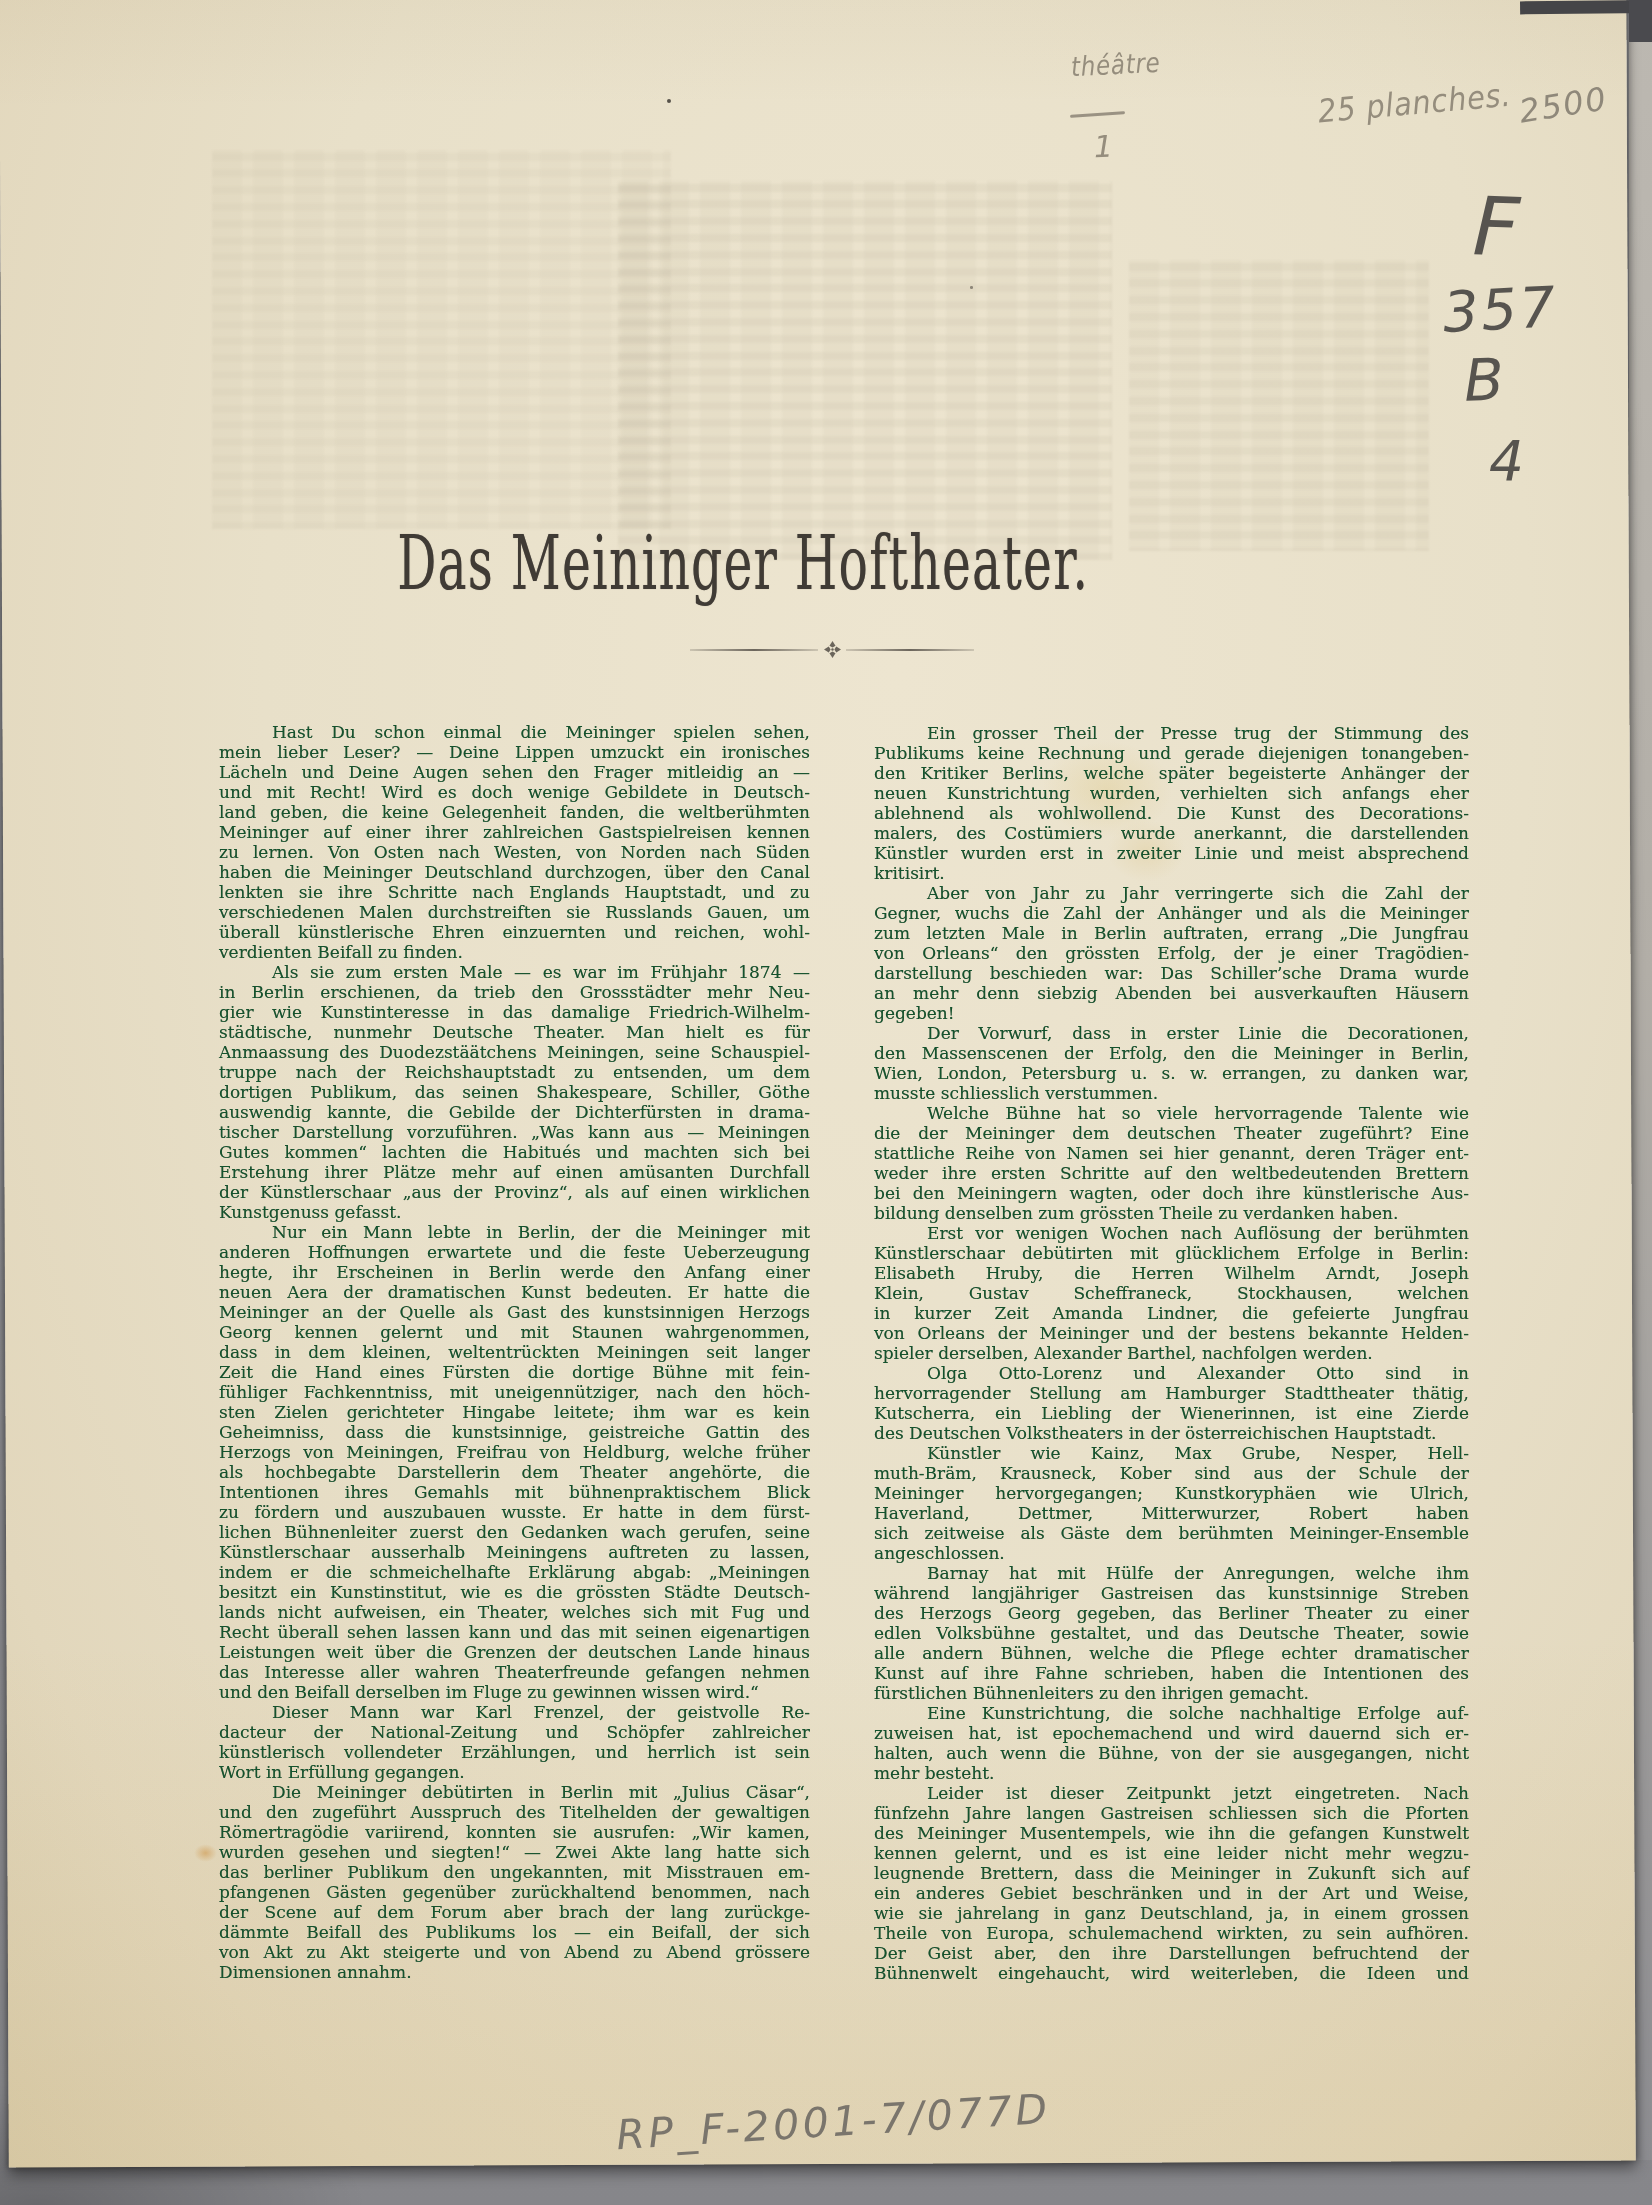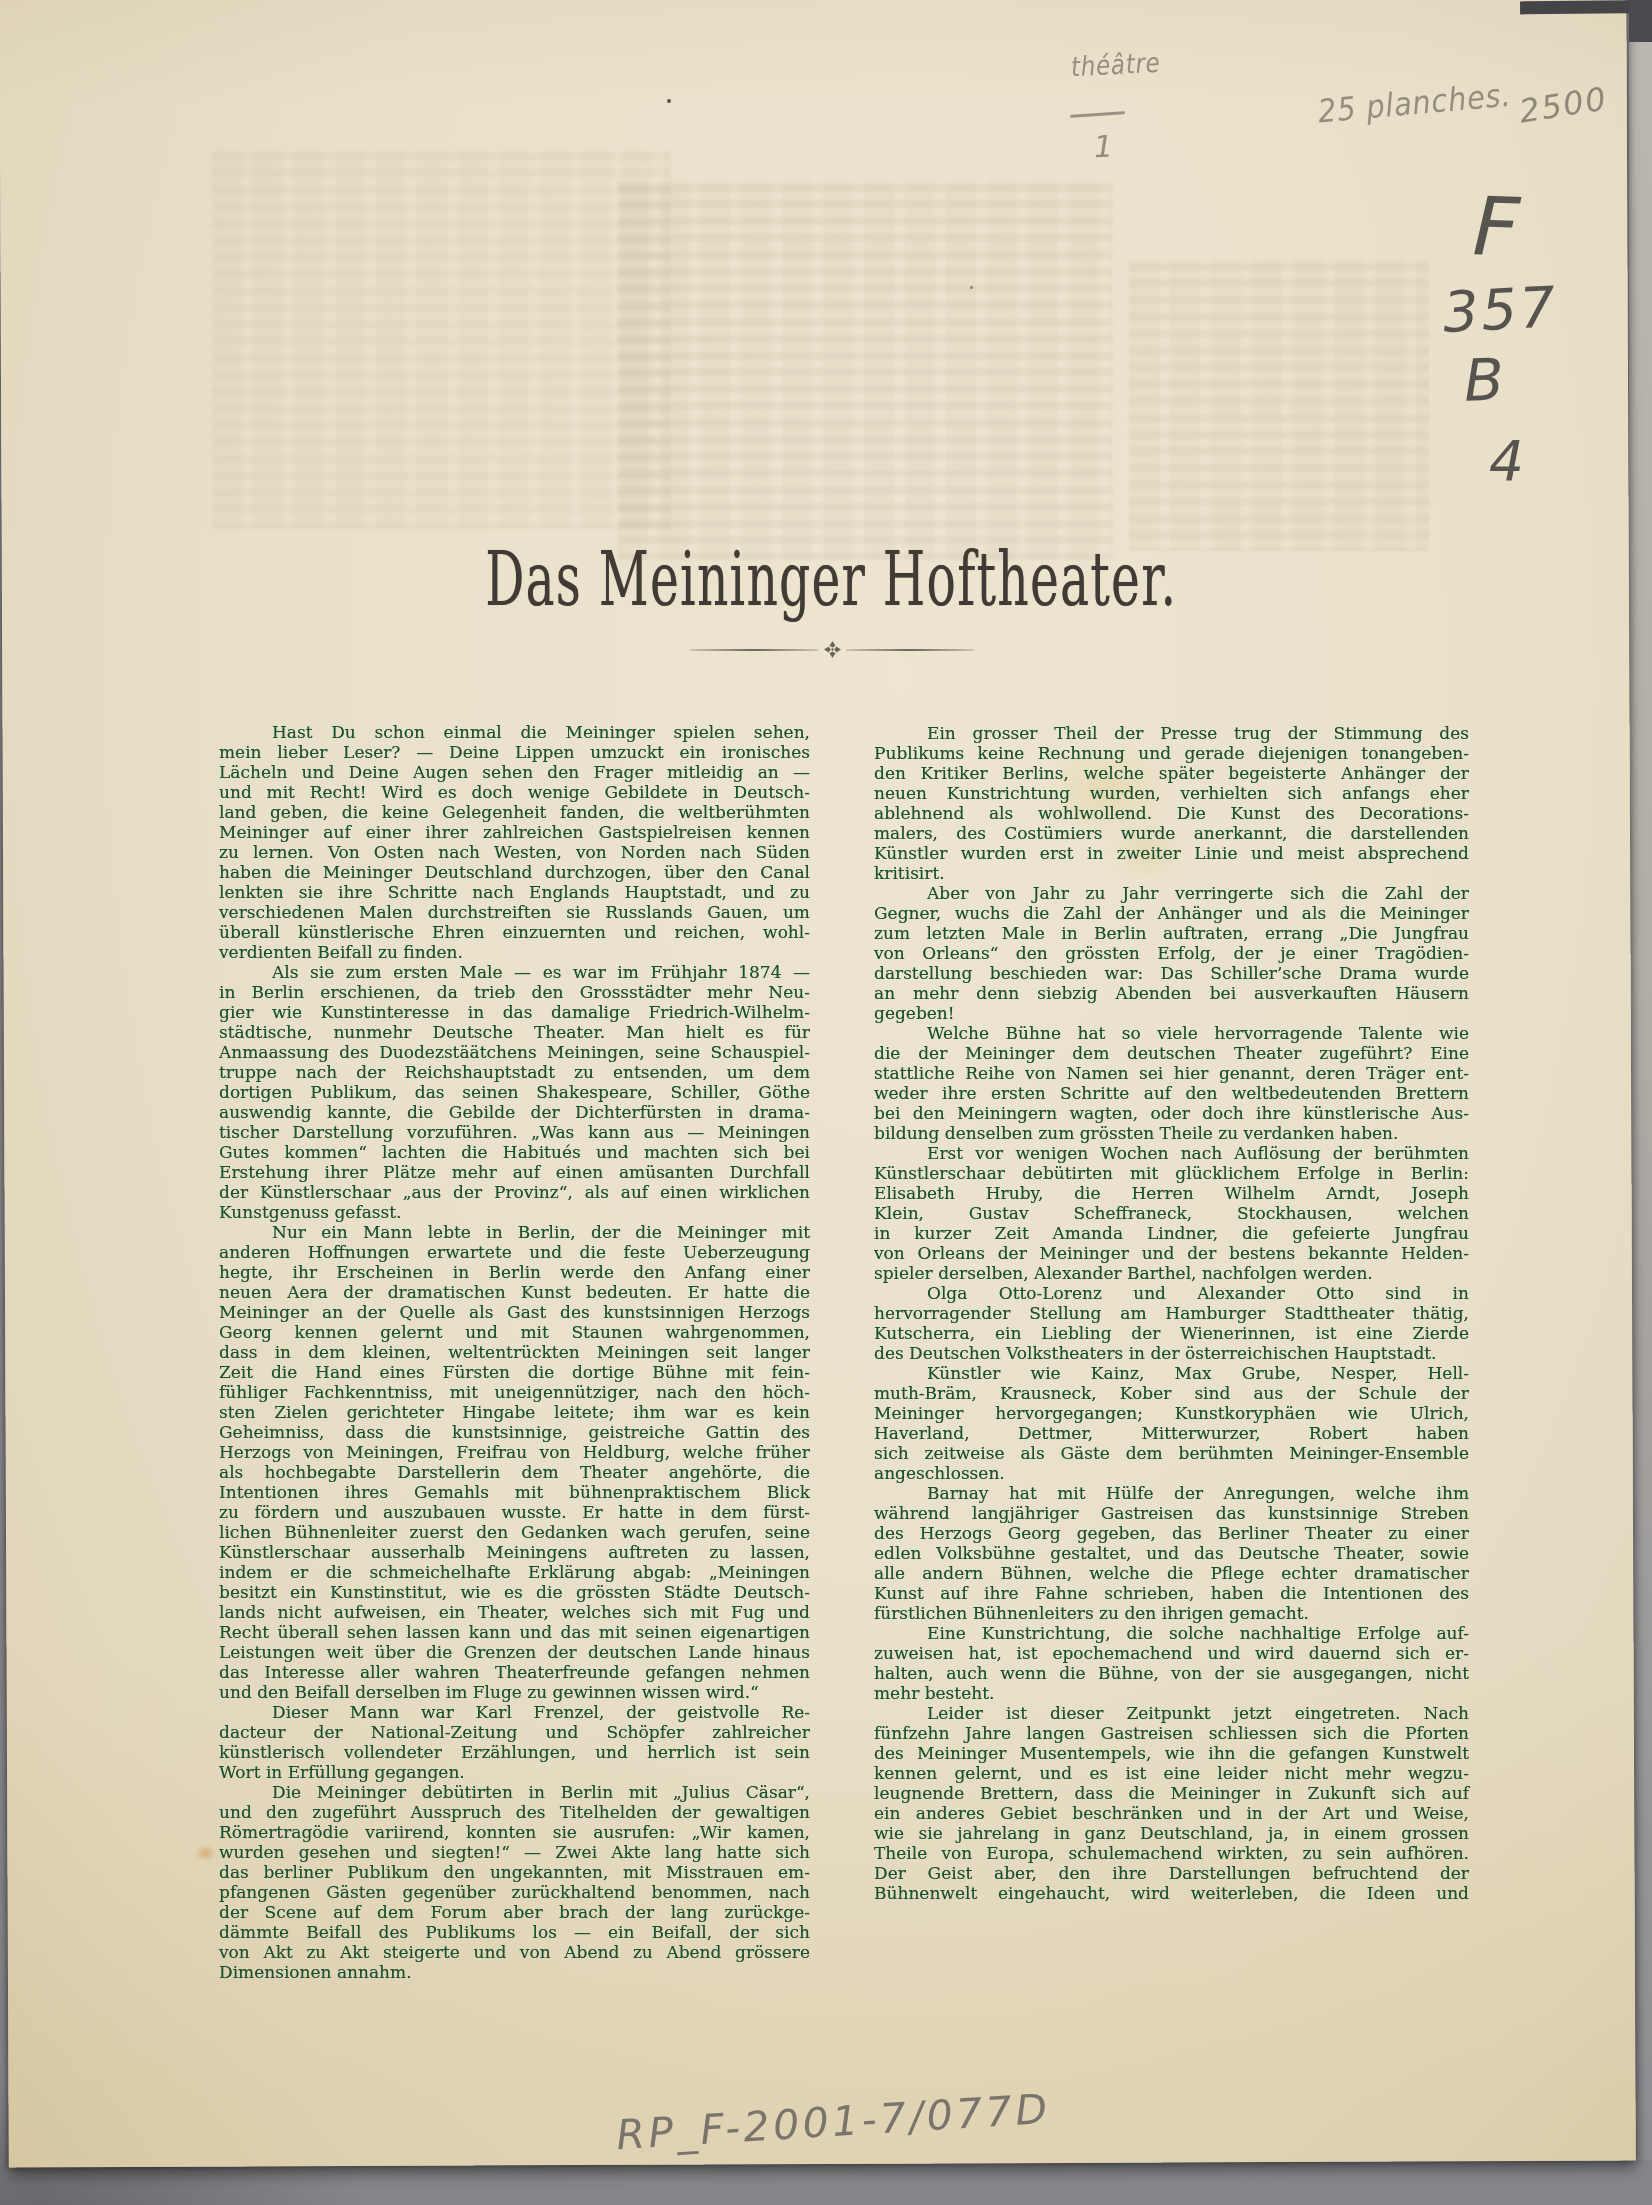--- a/index.html
+++ b/index.html
@@ -32,21 +32,21 @@
   .bleed{
     position:absolute;filter:blur(1.1px);pointer-events:none;
     background:
       repeating-linear-gradient(90deg, rgba(138,126,102,.10) 0 30px, rgba(0,0,0,0) 30px 41px),
       repeating-linear-gradient(180deg, rgba(138,126,102,.14) 2.6px 10.6px, rgba(0,0,0,0) 10.6px 19.4px);
   }
   .stain{position:absolute;border-radius:50%;pointer-events:none;}
   .speck{position:absolute;border-radius:50%;background:#3c3832;}
 
   
-  .title-wrap{position:absolute;left:219px;top:536px;width:1225px;text-align:center;}
+  .title-wrap{position:absolute;left:219px;top:520px;width:1225px;text-align:left;}
   .title-inner{
     display:inline-block;white-space:nowrap;font-size:74px;color:#403b35;
     letter-spacing:1.8px;transform:scaleX(.66);transform-origin:center;
     text-shadow:0 0 0.9px rgba(64,59,53,.5);
   }
   .divider{position:absolute;left:690px;top:640px;width:284px;height:19.4px;display:flex;align-items:center;color:#6c665c;}
   .divider .rule{flex:1;height:1.8px;background:linear-gradient(90deg,rgba(108,102,92,.25),#6c665c,rgba(108,102,92,.25));}
   .divider .orn{margin:0 5.3px;line-height:0;}
 
   .column{position:absolute;font-size:17px;line-height:20px;color:#14532d;
@@ -209,20 +209,26 @@
       <div class="para">
         <div class="line indent">Aber von Jahr zu Jahr verringerte sich die Zahl der</div>
         <div class="line">Gegner, wuchs die Zahl der Anhänger und als die Meininger</div>
         <div class="line">zum letzten Male in Berlin auftraten, errang „Die Jungfrau</div>
         <div class="line">von Orleans“ den grössten Erfolg, der je einer Tragödien-</div>
         <div class="line">darstellung beschieden war: Das Schiller’sche Drama wurde</div>
         <div class="line">an mehr denn siebzig Abenden bei ausverkauften Häusern</div>
         <div class="line end">gegeben!</div>
       </div>
       <div class="para">
+        <div class="line indent">Der Vorwurf, dass in erster Linie die Decorationen,</div>
+        <div class="line">den Massenscenen der Erfolg, den die Meininger in Berlin,</div>
+        <div class="line">Wien, London, Petersburg u. s. w. errangen, zu danken war,</div>
+        <div class="line end">musste schliesslich verstummen.</div>
+      </div>
+      <div class="para">
         <div class="line indent">Welche Bühne hat so viele hervorragende Talente wie</div>
         <div class="line">die der Meininger dem deutschen Theater zugeführt? Eine</div>
         <div class="line">stattliche Reihe von Namen sei hier genannt, deren Träger ent-</div>
         <div class="line">weder ihre ersten Schritte auf den weltbedeutenden Brettern</div>
         <div class="line">bei den Meiningern wagten, oder doch ihre künstlerische Aus-</div>
         <div class="line end">bildung denselben zum grössten Theile zu verdanken haben.</div>
       </div>
       <div class="para">
         <div class="line indent">Erst vor wenigen Wochen nach Auflösung der berühmten</div>
         <div class="line">Künstlerschaar debütirten mit glücklichem Erfolge in Berlin:</div>

